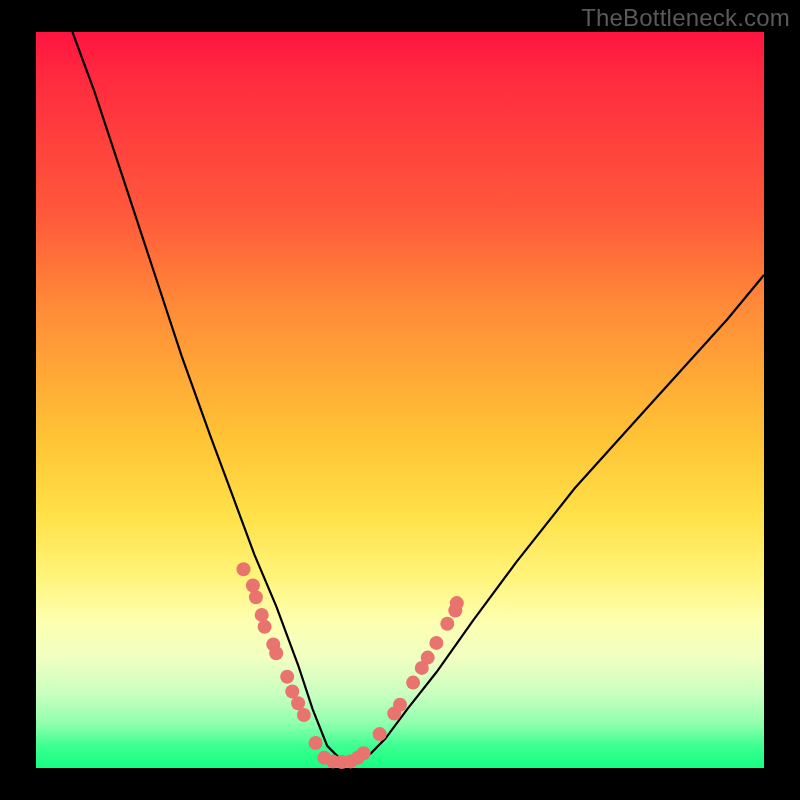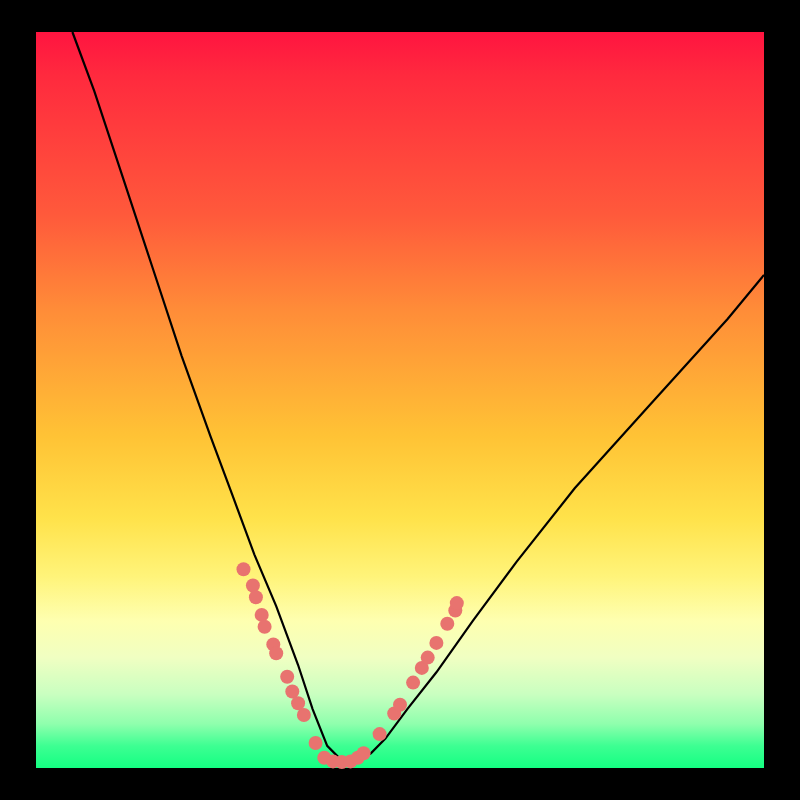--- a/index.html
+++ b/index.html
@@ -94,13 +94,14 @@
           <circle cx="377.1" cy="650.6" r="7" fill="#e8736f"></circle>
           <circle cx="385.8" cy="635.9" r="7" fill="#e8736f"></circle>
           <circle cx="391.7" cy="625.6" r="7" fill="#e8736f"></circle>
           <circle cx="400.4" cy="610.9" r="7" fill="#e8736f"></circle>
           <circle cx="411.3" cy="591.7" r="7" fill="#e8736f"></circle>
           <circle cx="419.3" cy="578.5" r="7" fill="#e8736f"></circle>
           <circle cx="420.8" cy="571.1" r="7" fill="#e8736f"></circle>
         </g>
     </svg>
   </div>
+  <div class="watermark">TheBottleneck.com</div>
 </div>
 
 </body></html>

